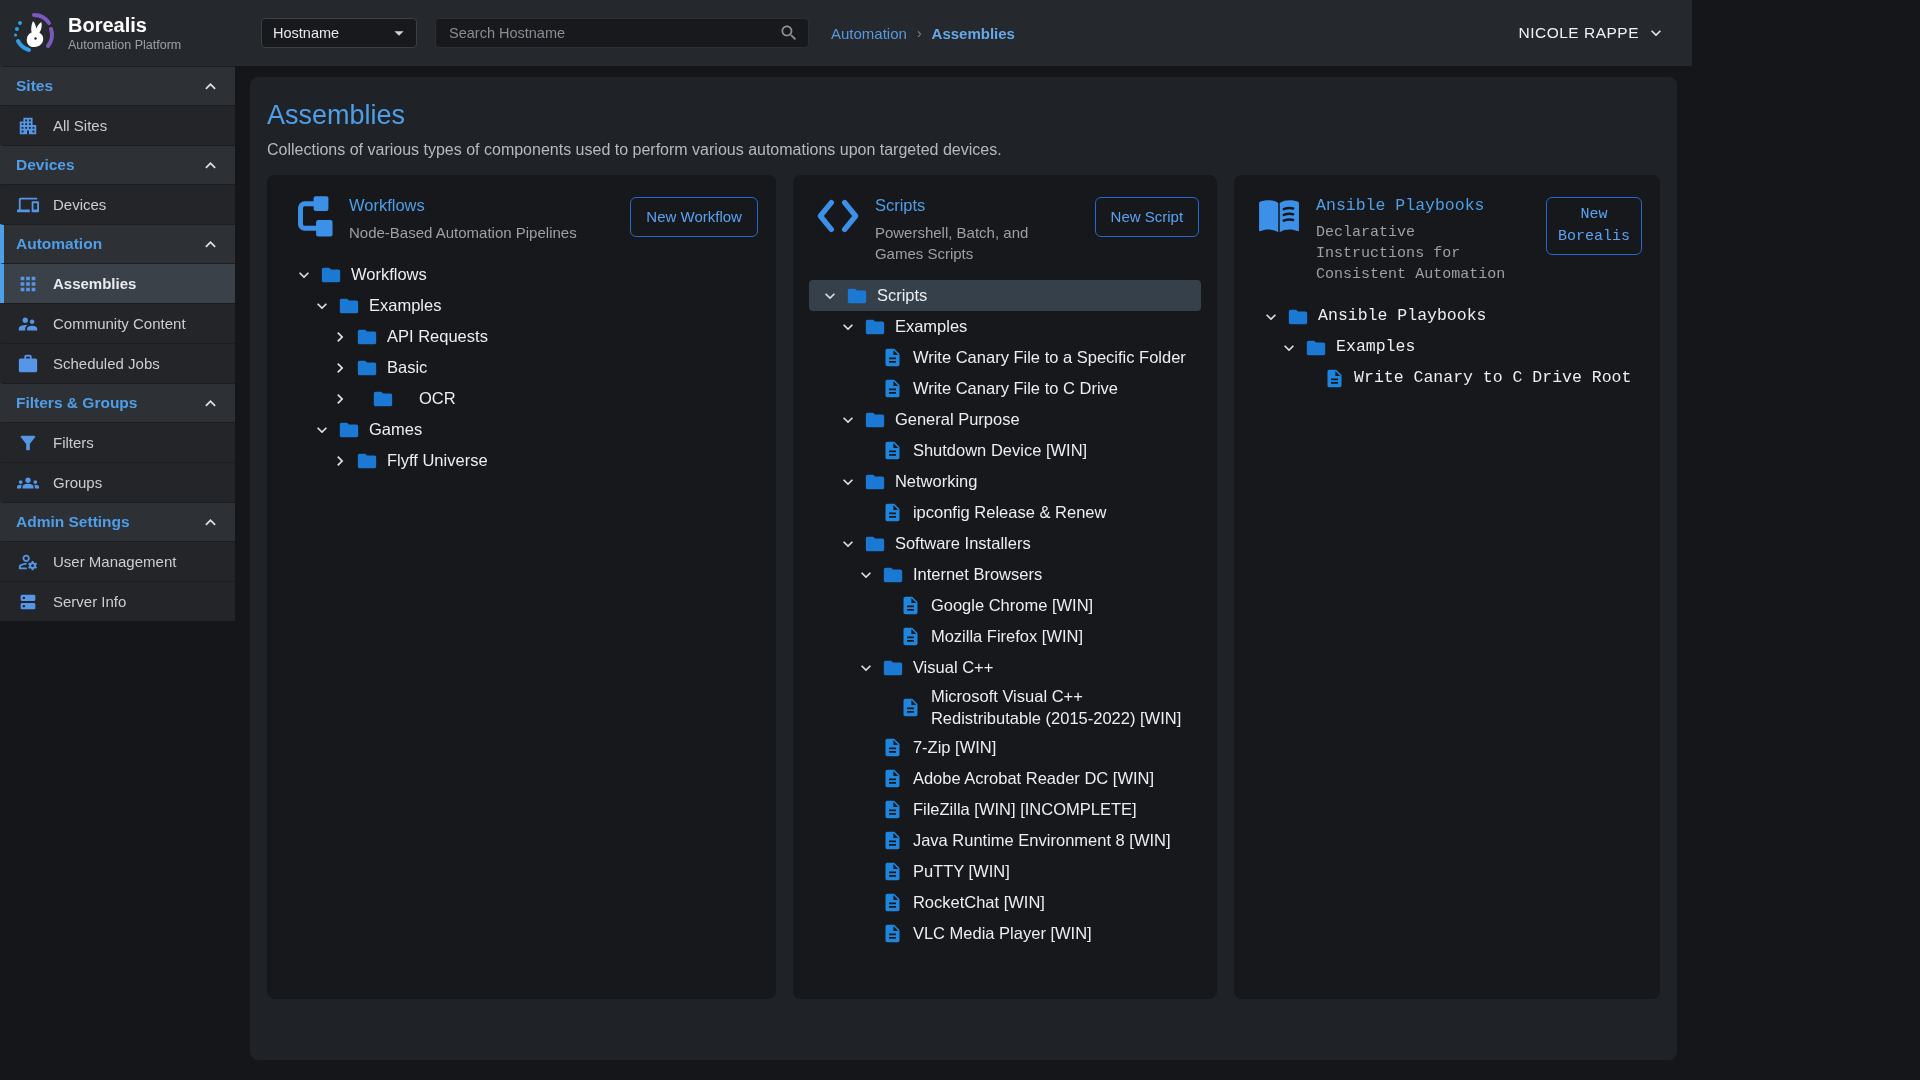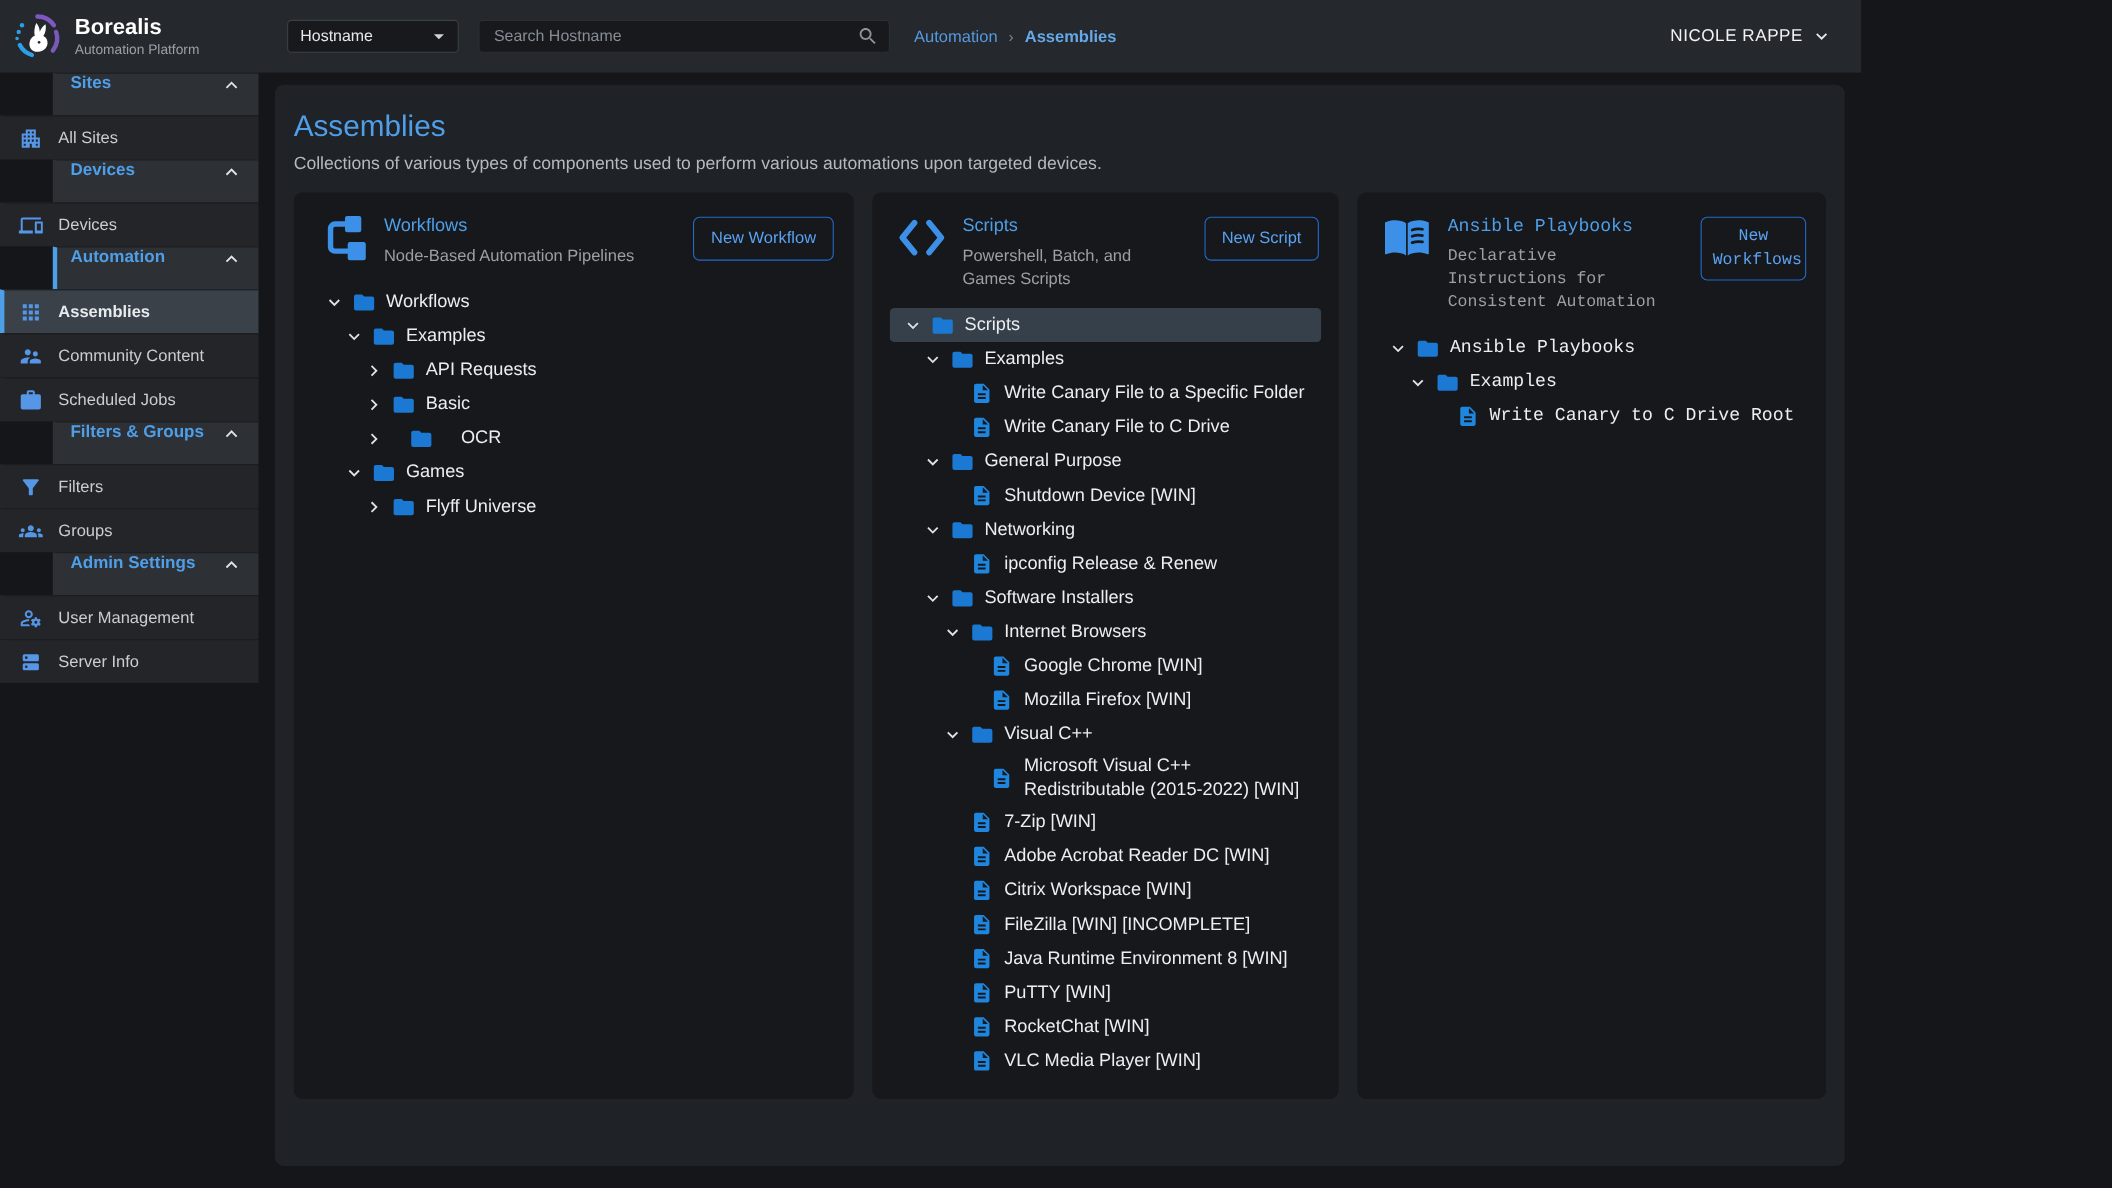--- a/index.html
+++ b/index.html
@@ -46,22 +46,22 @@
   .crumb-sep { color:#7d838a; font-size:14px; }
 
   .user-menu { margin-left:auto; margin-right:26px; display:flex; align-items:center; gap:7px;
     font-size:15.5px; letter-spacing:.5px; color:#f1f2f3; cursor:pointer; }
 
   
   .sidebar { position:absolute; top:66px; left:0; width:235px; }
   .side-section-header {
     height:39px; background:#2d3035; border-top:1px solid #1b1d20;
     border-left:4px solid transparent;
-    display:flex; align-items:flex-start; justify-content:space-between;
-    padding:0 14px 0 12px; cursor:pointer;margin-left:48px;
+    display:flex; align-items:center; justify-content:space-between;
+    padding:0 14px 0 12px; cursor:pointer;
   }
   .side-section-label { font-size:15.5px; font-weight:bold; color:var(--accent-blue,#4f9ee8); }
   .side-item {
     height:40px; background:#232528; border-top:1px solid #1b1d20;
     border-left:4px solid transparent;
     display:flex; align-items:center; gap:13px; padding-left:12px;
     font-size:15px; color:#caced2; cursor:pointer;
   }
   .side-item.active { background:#3a4149; color:#e9ecef; font-weight:bold; }
   .active-bar { border-left-color:#4d9fe8; }
@@ -580,29 +580,20 @@
                 <span class="tree-label">7-Zip [WIN]</span>
               </div>
               <div class="tree-row" style="padding-left: 46px;">
                 <span class="twisty"></span>
                 <span class="svgwrap node-icon file">
                   <svg viewBox="0 0 24 24" width="21" height="21" fill="currentColor">
                     <path d="M14 2H6c-1.1 0-1.99.9-1.99 2L4 20c0 1.1.89 2 1.99 2H18c1.1 0 2-.9 2-2V8l-6-6zm2 16H8v-2h8v2zm0-4H8v-2h8v2zm-3-5V3.5L18.5 9H13z"></path>
                   </svg>
                 </span>
                 <span class="tree-label">Adobe Acrobat Reader DC [WIN]</span>
-              </div>
-              <div class="tree-row" style="padding-left: 46px;">
-                <span class="twisty"></span>
-                <span class="svgwrap node-icon file">
-                  <svg viewBox="0 0 24 24" width="21" height="21" fill="currentColor">
-                    <path d="M14 2H6c-1.1 0-1.99.9-1.99 2L4 20c0 1.1.89 2 1.99 2H18c1.1 0 2-.9 2-2V8l-6-6zm2 16H8v-2h8v2zm0-4H8v-2h8v2zm-3-5V3.5L18.5 9H13z"></path>
-                  </svg>
-                </span>
-                <span class="tree-label">Citrix Workspace [WIN]</span>
               </div>
               <div class="tree-row" style="padding-left: 46px;">
                 <span class="twisty"></span>
                 <span class="svgwrap node-icon file">
                   <svg viewBox="0 0 24 24" width="21" height="21" fill="currentColor">
                     <path d="M14 2H6c-1.1 0-1.99.9-1.99 2L4 20c0 1.1.89 2 1.99 2H18c1.1 0 2-.9 2-2V8l-6-6zm2 16H8v-2h8v2zm0-4H8v-2h8v2zm-3-5V3.5L18.5 9H13z"></path>
                   </svg>
                 </span>
                 <span class="tree-label">FileZilla [WIN] [INCOMPLETE]</span>
               </div>
@@ -654,21 +645,21 @@
                     <path d="M14.5 8.4c1.5-.55 3.4-.65 4.9-.35"></path>
                     <path d="M14.5 11.4c1.5-.55 3.4-.65 4.9-.35"></path>
                     <path d="M14.5 14.4c1.5-.55 3.4-.65 4.9-.35"></path>
                   </g>
                 </svg>
               </span>
               <div class="card-titles">
                 <div class="card-title">Ansible Playbooks</div>
                 <div class="card-subtitle">Declarative Instructions for Consistent Automation</div>
               </div>
-              <button class="card-button">New Workflows</button>
+              <button class="card-button">New Borealis</button>
             </div>
             <div class="tree">
               <div class="tree-row" style="padding-left: 10px;">
                 <span class="svgwrap twisty">
                   <svg viewBox="0 0 24 24" width="20" height="20" fill="currentColor">
                     <path d="M16.59 8.59 12 13.17 7.41 8.59 6 10l6 6 6-6z"></path>
                   </svg>
                 </span>
                 <span class="svgwrap node-icon folder">
                   <svg viewBox="0 0 24 24" width="22" height="22" fill="currentColor">

